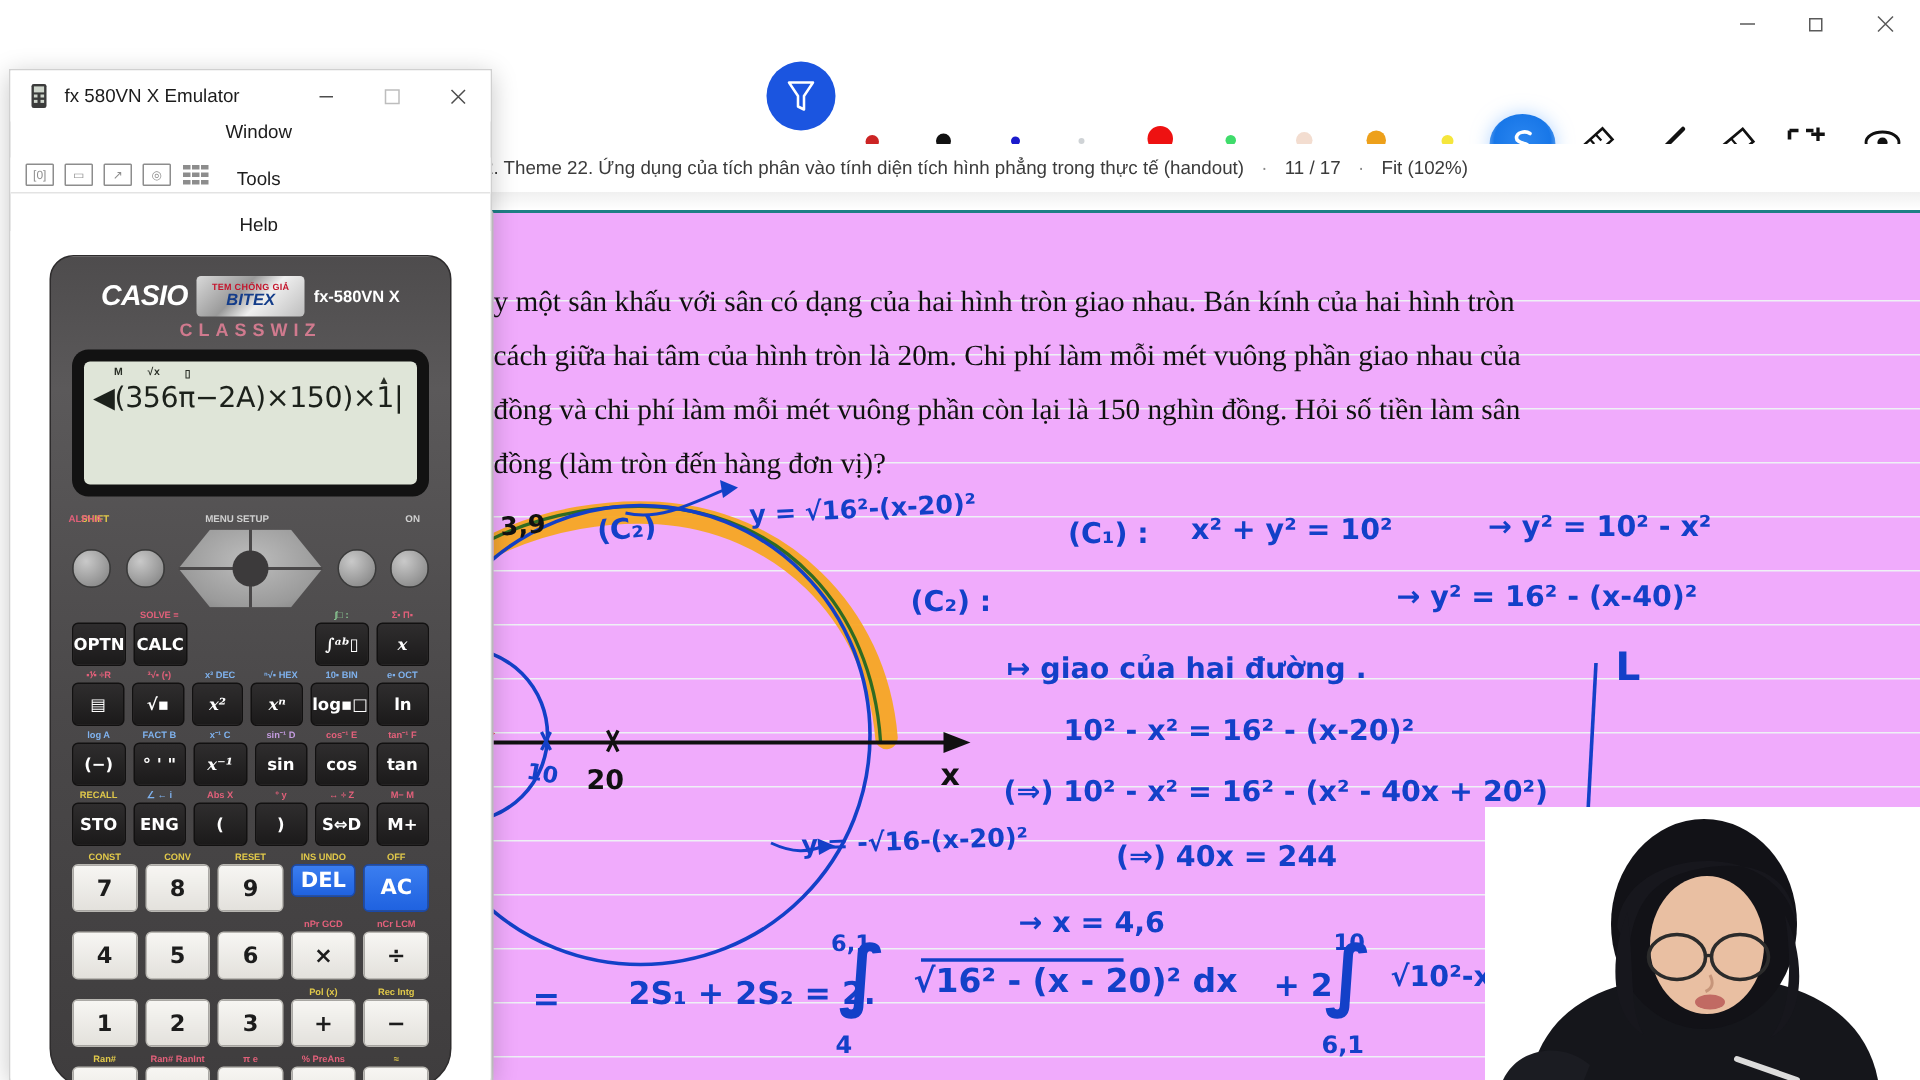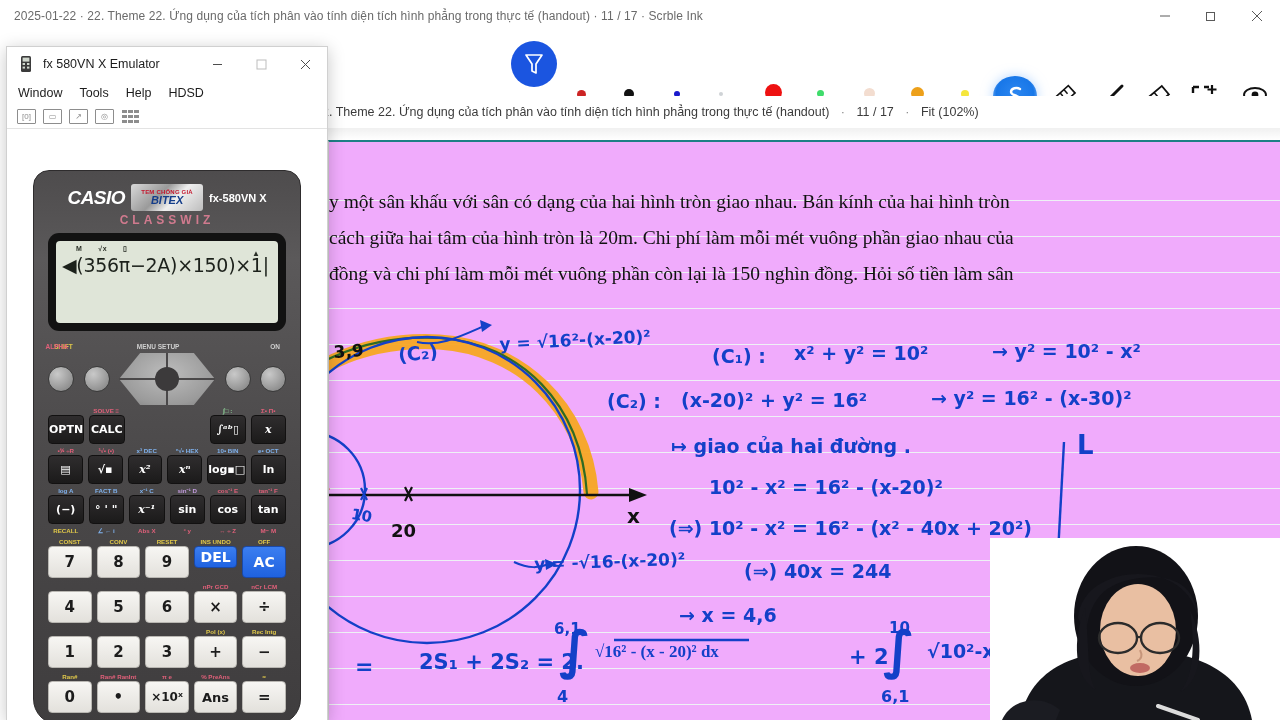--- a/index.html
+++ b/index.html
@@ -111,21 +111,21 @@
   .calc-title-label {
     font-size: 12.5px; color: #1c1c1c; margin-left: 8px;
   }
   .calc-ico {
     width: 16px; height: 16px; margin-left: 12px; position: relative;
   }
   .calc-win-ctrls { position: absolute; right: 0; top:0; height:34px; display:flex; }
   .calc-win-btn { width: 44px; height: 34px; display:flex; align-items:center; justify-content:center; color:#4d4d4d; }
   .calc-menu {
     height: 24px; display: flex; align-items: center; gap: 17px;
-    padding-left: 11px; font-size: 12.5px; color: #1c1c1c;
+    padding-left: 11px; font-size: 12.5px; color: #1c1c1c; flex-direction: column;
   }
   .calc-toolbar {
     height: 24px; display:flex; align-items:center; gap: 7px; padding-left: 10px;
     border-bottom: 1px solid #e3e3e3; background:#fff;
   }
   .tb-ico {
     width: 19px; height: 15px; border: 1.6px solid #8d8d8d; border-radius: 1px;
     display:flex; align-items:center; justify-content:center;
     font-size: 8px; color: #8d8d8d;
   }
@@ -239,21 +239,20 @@
     position:absolute; left: 328px; top: 128px; width: 952px; height: 12px;
     background: linear-gradient(180deg, rgba(0,0,0,.06), rgba(0,0,0,0));
   }
 </style>
 </head>
 <body>
 
 <div id="root">
 
   <div class="titlebar">
-    <div class="titlebar-text">2025-01-22  ·  22. Theme 22. Ứng dụng của tích phân vào tính diện tích hình phẳng trong thực tế (handout)  ·  11 / 17  ·  Scrble Ink</div>
     <div class="win-ctrls">
       <div class="win-btn">
         <svg width="12" height="12" viewBox="0 0 12 12">
             <path d="M1 6h10" stroke="#5a5a5a" stroke-width="1"></path>
           </svg>
       </div>
       <div class="win-btn">
         <svg width="12" height="12" viewBox="0 0 12 12">
             <rect x="1.5" y="2.5" width="8" height="8" fill="none" stroke="#5a5a5a" stroke-width="1"></rect>
           </svg>
@@ -362,20 +361,21 @@
     <div class="page-rule" style="top:418px;"></div>
     <div class="page-rule" style="top:454px;"></div>
     <div class="page-rule" style="top:490px;"></div>
     <div class="page-rule" style="top:526px;"></div>
     <div class="page-rule" style="top:562px;"></div>
 
     <div class="doc-text">
       <div>y một sân khấu với sân có dạng của hai hình tròn giao nhau. Bán kính của hai hình tròn</div>
       <div>cách giữa hai tâm của hình tròn là 20m. Chi phí làm mỗi mét vuông phần giao nhau của</div>
       <div>đồng và chi phí làm mỗi mét vuông phần còn lại là 150 nghìn đồng. Hỏi số tiền làm sân</div>
+      <div>đồng (làm tròn đến hàng đơn vị)?</div>
     </div>
 
     <div class="ink-layer">
 
       <svg width="952" height="580" style="position:absolute;left:0;top:0;">
 
         <path d="M-70 290 C -40 225, 40 196, 110 200 C 190 205, 255 265, 262 350" fill="none" stroke="#f5a623" stroke-width="15" stroke-linecap="round" opacity=".95"></path>
 
         <path d="M-70 284 C -40 220, 40 192, 110 196 C 192 201, 252 262, 258 352" fill="none" stroke="#2f6b22" stroke-width="2.2"></path>
 
@@ -414,52 +414,51 @@
       <div class="hw" style="left:170px; top:192px; font-size:17px; transform:rotate(-3deg);">y = √16²-(x-20)²</div>
 
       <div class="hw" style="left:383px; top:203px; font-size:19px;">(C₁) :</div>
 
       <div class="hw" style="left:278px; top:248px; font-size:19px;">(C₂) :</div>
 
       <div class="hw" style="left:465px; top:200px; font-size:19px;">x² + y² = 10²</div>
 
       <div class="hw" style="left:663px; top:198px; font-size:19px;">→  y² = 10² - x²</div>
 
-      <div class="hw" style="left:352px; top:247px; font-size:19px;">(x-20)² + y² = 16²</div>
-
-      <div class="hw" style="left:602px; top:245px; font-size:19px;">→  y² = 16² - (x-30)²</div>
+
+      <div class="hw" style="left:602px; top:245px; font-size:19px;">→  y² = 16² - (x-40)²</div>
 
       <div class="hw" style="left:342px; top:293px; font-size:19px;">↦   giao của   hai   đường .</div>
 
       <div class="hw" style="left:380px; top:334px; font-size:19px;">10² - x² =  16² - (x-20)²</div>
 
       <div class="hw" style="left:340px; top:375px; font-size:19px;">(⇒) 10² - x² =  16² - (x² - 40x + 20²)</div>
 
       <div class="hw" style="left:748px; top:288px; font-size:26px;">L</div>
 
       <div class="hw" style="left:205px; top:412px; font-size:17px; transform:rotate(-2deg);">y = -√16-(x-20)²</div>
 
       <div class="hw" style="left:415px; top:418px; font-size:19px;">(⇒)        40x =  244</div>
 
       <div class="hw" style="left:350px; top:462px; font-size:19px;">→    x = 4,6</div>
 
       <div class="hw hw-blk" style="left:298px; top:362px; font-size:20px;">x</div>
 
       <div class="hw" style="left:24px; top:363px; font-size:15px; transform:rotate(10deg);">10</div>
 
-      <div class="hw hw-blk" style="left:62px; top:378px; font-size:18px;">20</div>
+      <div class="hw hw-blk" style="left:62px; top:368px; font-size:18px;">20</div>
 
       <div class="hw" style="left:26px; top:512px; font-size:22px;">=</div>
 
       <div class="hw" style="left:90px; top:508px; font-size:21px;">2S₁ +  2S₂  =  2.</div>
 
       <div class="hw" style="left:225px; top:478px; font-size:15px;">6,1</div>
       <div class="hw" style="left:230px; top:482px; font-size:52px; line-height:52px;">∫</div>
       <div class="hw" style="left:228px; top:545px; font-size:16px;">4</div>
-      <div class="hw" style="left:266px; top:500px; font-size:17px;font-family:Liberation Serif, serif;">√16² - (x - 20)²  dx</div>
+      <div class="hw" style="left:280px; top:500px; font-size:22px;">√16² - (x - 20)²  dx</div>
 
       <div class="hw" style="left:520px; top:503px; font-size:21px;">+ 2</div>
       <div class="hw" style="left:560px; top:477px; font-size:15px;">10</div>
       <div class="hw" style="left:554px; top:482px; font-size:52px; line-height:52px;">∫</div>
       <div class="hw" style="left:552px; top:545px; font-size:16px;">6,1</div>
       <div class="hw" style="left:598px; top:498px; font-size:19px;">√10²-x²</div>
     </div>
   </div>
 
   <div class="webcam">
@@ -646,20 +645,28 @@
           </div>
 
           <div class="toprow">
             <span class="tl c-yel">RECALL</span>
             <span class="tl c-blu">∠ ← i</span>
             <span class="tl c-red">Abs  X</span>
             <span class="tl c-red">°  y</span>
             <span class="tl c-red">↔ ÷ Z</span>
             <span class="tl c-red">M−  M</span>
           </div>
+          <div class="krow krow-tall">
+            <span class="key">STO</span>
+            <span class="key">ENG</span>
+            <span class="key">(</span>
+            <span class="key">)</span>
+            <span class="key">S⇔D</span>
+            <span class="key">M+</span>
+          </div>
 
           <div class="toprow" style="margin-top:4px">
             <span class="tl c-yel">CONST</span>
             <span class="tl c-yel">CONV</span>
             <span class="tl c-yel">RESET</span>
             <span class="tl c-yel">INS  UNDO</span>
             <span class="tl c-yel">OFF</span>
           </div>
           <div class="krow" style="height:34px">
             <span class="key-light key" style="height:32px">7</span>

